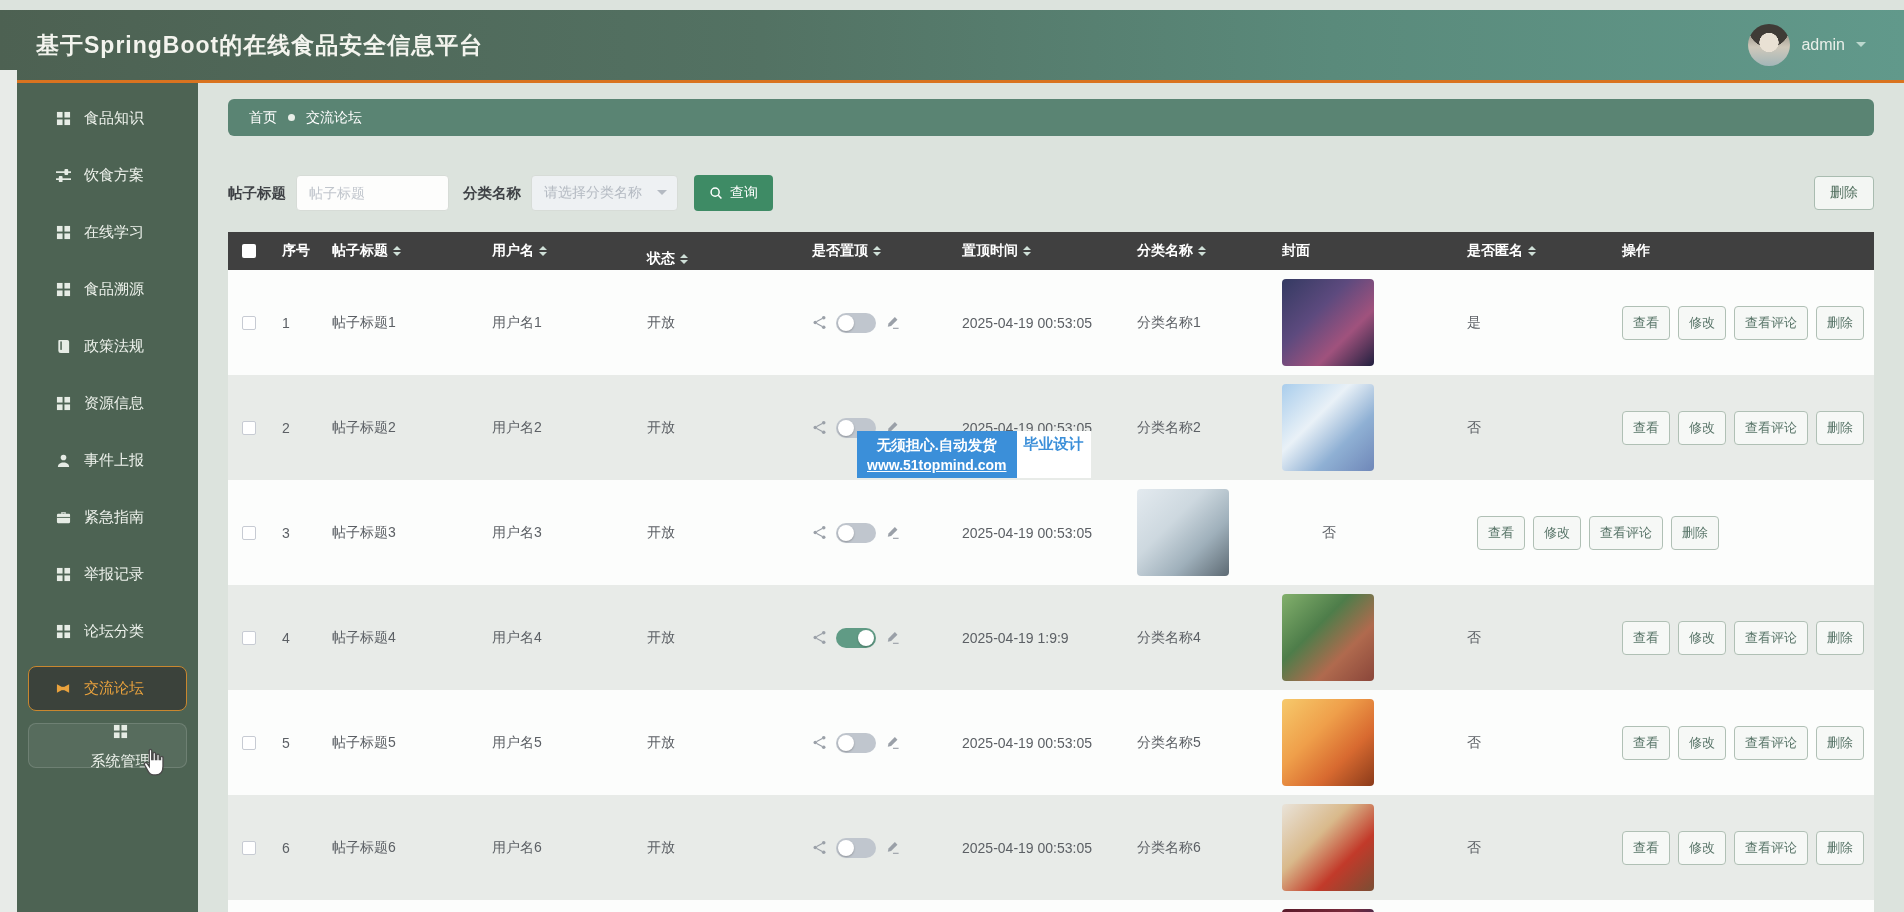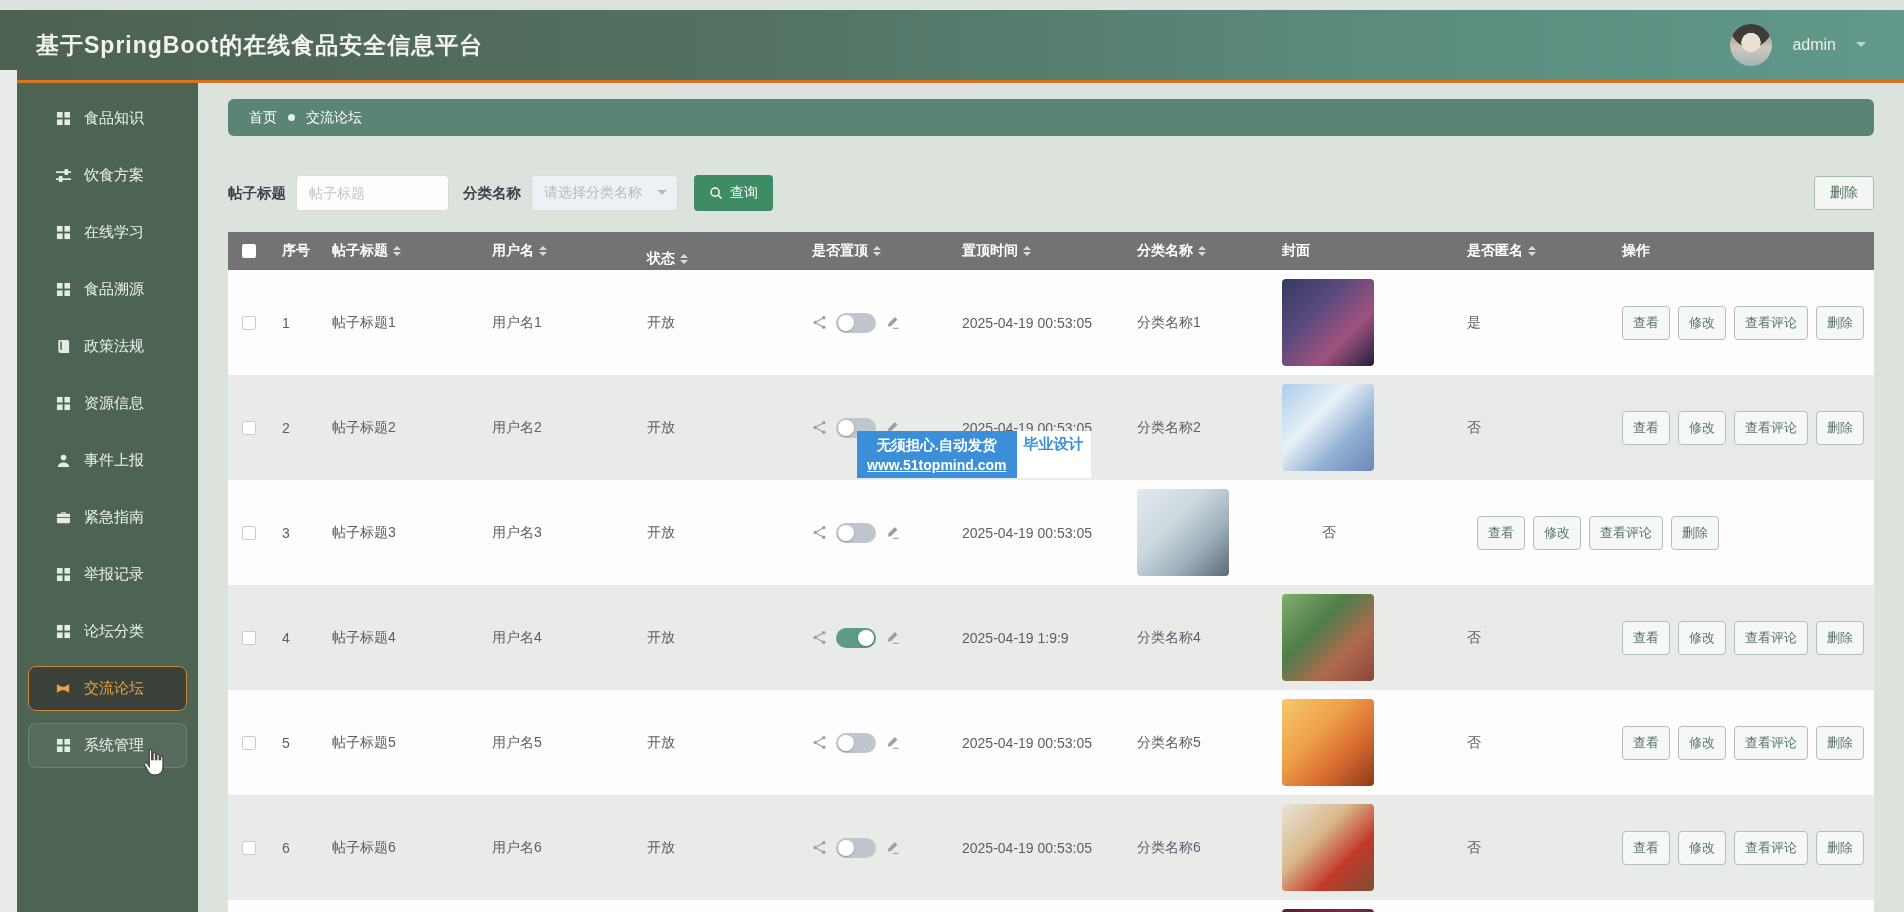--- a/index.html
+++ b/index.html
@@ -3,42 +3,42 @@
 <meta charset="utf-8">
 <style>
   * { box-sizing: border-box; margin: 0; padding: 0; }
   html,body { width:1904px; height:912px; overflow:hidden; }
   body { font-family:"Liberation Sans","DejaVu Sans",sans-serif; background:#dce3dd; position:relative; }
 
   
   .app-header { height:70px; display:flex; align-items:center; padding:0 38px 0 36px;
     background:linear-gradient(90deg,#4d6152 0%,#537263 40%,#5a8a7b 70%,#61998b 100%);margin-top:10px; }
   .app-title { color:#f3f4ee; font-size:23px; font-weight:bold; letter-spacing:1px; }
-  .header-user { margin-left:auto; display:flex; align-items:center; gap:20px; color:#e9efe9; font-size:16px; }
+  .header-user { margin-left:auto; display:flex; align-items:center; gap:11px; color:#e9efe9; font-size:16px; }
   .avatar { width:42px; height:42px; border-radius:50%; overflow:hidden;
     background:
       radial-gradient(circle at 50% 44%, #e9e1d4 0 30%, rgba(0,0,0,0) 31%),
       radial-gradient(circle at 50% 6%, #3f3b36 0 46%, rgba(0,0,0,0) 47%),
       linear-gradient(180deg,#7d766b 0%,#cfc8ba 55%,#a3b6b8 100%); }
   .caret-down { width:0; height:0; border:5px solid transparent; border-top-color:#bcd8ce; margin-top:4px; }
 
   .orange-line { height:3px; background:#d9731f; margin-left:17px; }
 
   
   .gutter { position:absolute; left:0; top:70px; bottom:0; width:17px; background:#e8ebe8; }
   .main { display:flex; margin-left:17px; height:839px; overflow:hidden; }
 
   
   .sidebar { width:181px; background:#4d6353; padding:13px 0 0 0; flex:none; position:relative; }
   .side-item { height:45px; margin:0 11px 12px 11px; display:flex; align-items:center; gap:13px;
     padding-left:26px; color:#eef2ec; font-size:15px; border-radius:8px; border:1px solid transparent; cursor:pointer; }
   .side-item .icn { display:inline-flex; width:16px; justify-content:center; color:#e6ece5; }
   .side-item.active { background:#3b423b; border-color:#c9872f; color:#e9a23d; }
   .side-item.active .icn { color:#e9a23d; }
-  .side-item.card { background:rgba(255,255,255,0.06); border-color:rgba(255,255,255,0.14); }
+  .side-item.card { background:rgba(255,255,255,0.06); border-color:rgba(255,255,255,0.14);flex-direction:column; }
   .side-item.footer { margin-top:12px; padding-left:14px; gap:8px; }
 
   
   .content { flex:1; padding:16px 30px 0 30px; overflow:hidden; }
   .breadcrumb { height:37px; background:#5a8473; border-radius:6px; display:flex; align-items:center;
     padding:0 21px; color:#fff; font-size:14px; gap:11px; }
   .crumb-dot { width:7px; height:7px; border-radius:50%; background:#e9efe9; }
 
   .toolbar { margin-top:39px; display:flex; align-items:center; gap:10px; }
   .tool-label { font-size:14.5px; color:#3f4246; font-weight:bold; }
@@ -49,21 +49,21 @@
     display:flex; align-items:center; justify-content:space-between; padding:0 10px 0 12px;
     color:#b4bac2; font-size:14px; cursor:pointer; }
   .sel-caret { width:0; height:0; border:5px solid transparent; border-top-color:#b4bac2; margin-top:4px; }
   .btn-search { height:36px; margin-left:6px; padding:0 15px; background:#3e8b65; border:none; border-radius:4px;
     color:#fff; font-size:14px; display:flex; align-items:center; gap:7px; cursor:pointer; font-family:inherit; }
   .btn-delete-top { margin-left:auto; height:34px; padding:0 15px; background:#f3f6f3; border:1px solid #a9bcb0;
     border-radius:4px; color:#52705f; font-size:14px; cursor:pointer; font-family:inherit; }
 
   
   .table { margin-top:21px; width:1646px; }
-  .thead { display:flex; height:38px; background:#737373; color:#fff; align-items:center; }
+  .thead { display:flex; height:38px; background:#404040; color:#fff; align-items:center; }
   .th { display:flex; align-items:center; padding-left:14px; font-size:14px; font-weight:bold; height:100%; }
   .sorter { display:inline-flex; flex-direction:column; gap:2px; margin-left:5px; }
   .sorter .s-up   { width:0; height:0; border:4px solid transparent; border-bottom-color:#cfe0d8; }
   .sorter .s-down { width:0; height:0; border:4px solid transparent; border-top-color:#cfe0d8; }
   .hd-checkbox { width:14px; height:14px; background:#fff; border-radius:2px; }
 
   .tr { display:flex; align-items:center; height:105px; background:#fcfdfc; font-size:14px; color:#5c6065; }
   .tr.even { background:#e8ebe8; }
   .td { padding-left:14px; display:flex; align-items:center; height:100%; }
   .row-checkbox { width:14px; height:14px; border:1px solid #c7cbd3; background:#fff; border-radius:2px; cursor:pointer; }

